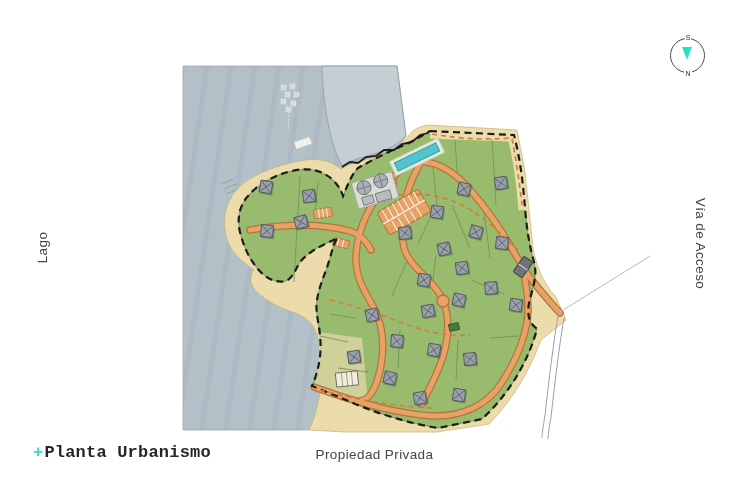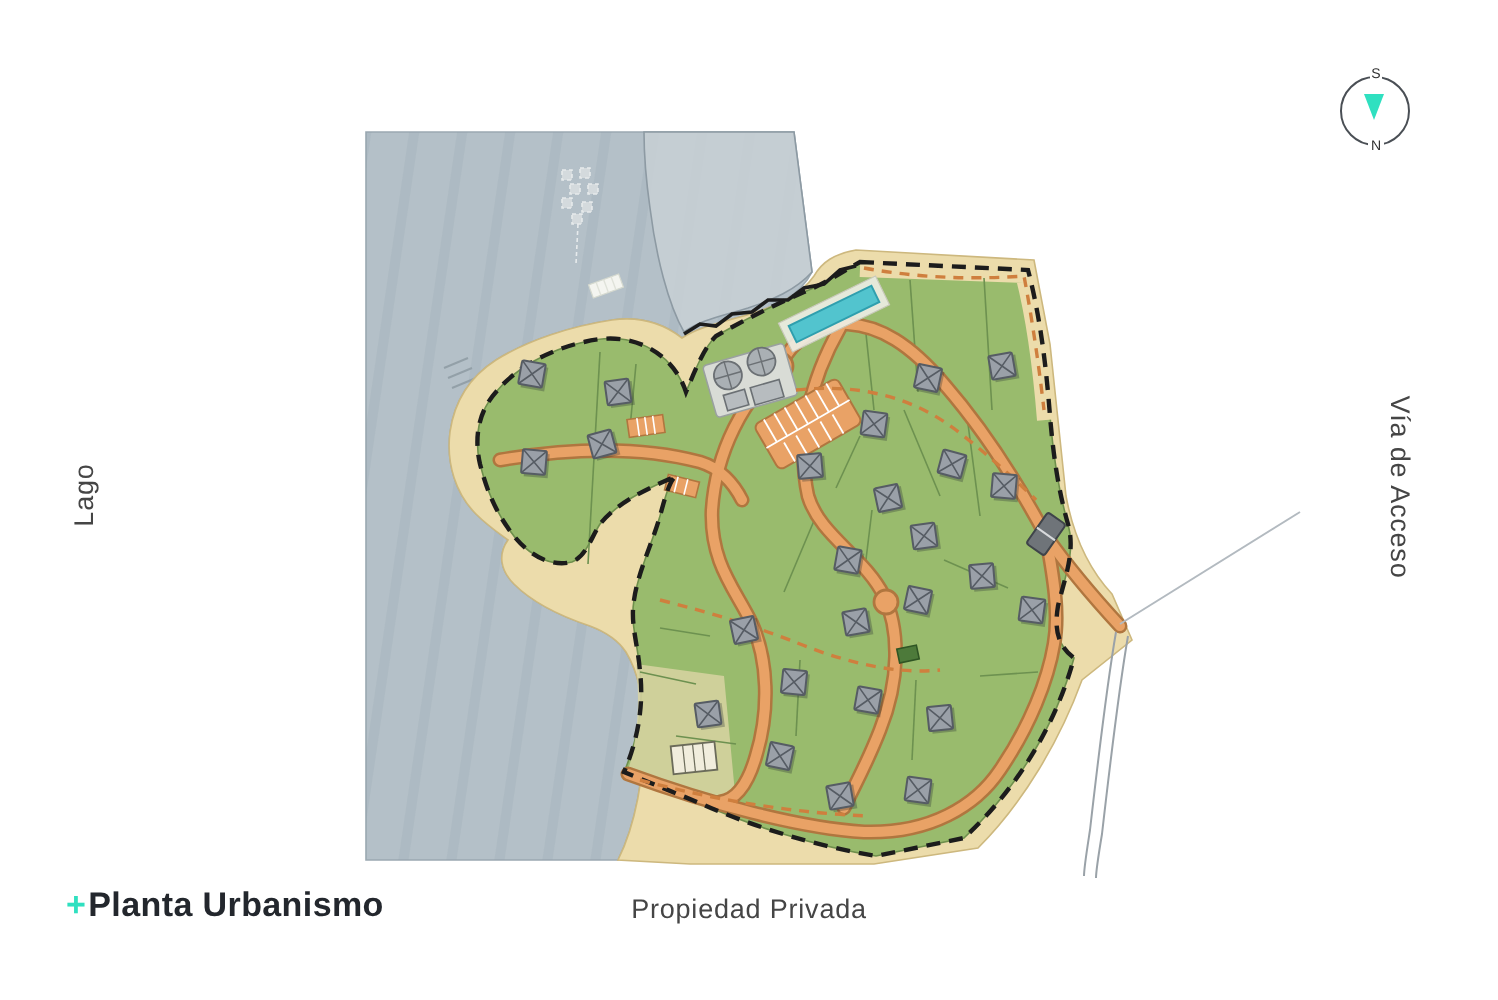--- a/index.html
+++ b/index.html
@@ -6,21 +6,21 @@
   .stage{
     position:relative;width:749px;height:500px;background:#ffffff;overflow:hidden;
     font-family:"Liberation Sans", sans-serif;color:#3c3c3c;
   }
   .map-svg{position:absolute;left:0;top:0;width:749px;height:500px;}
   .lbl{position:absolute;font-size:13.5px;letter-spacing:.4px;color:#454545;white-space:nowrap;}
   .lbl-top{top:38px;left:0;width:749px;text-align:center;}
   .lbl-bottom{top:447px;left:0;width:749px;text-align:center;}
   .lbl-left{left:-18px;top:240px;width:120px;text-align:center;transform:rotate(-90deg);transform-origin:center;}
   .lbl-right{left:640px;top:236px;width:120px;text-align:center;transform:rotate(90deg);transform-origin:center;}
-  .logo{position:absolute;left:33px;top:443px;font-size:17px;font-weight:700;color:#23272d;letter-spacing:.2px;}
+  .logo{position:absolute;left:33px;top:443px;font-size:17px;font-weight:700;color:#23272d;letter-spacing:.2px;font-family:Liberation Mono, monospace;}
   .logo .plus{color:#2fe0c0;margin-right:1px;font-weight:700;}
   .compass{position:absolute;left:668px;top:34px;width:40px;height:42px;}
   .compass-circle{position:absolute;left:2px;top:4px;width:33px;height:33px;border:1.4px solid #4a4f55;border-radius:50%;background:#fff;}
   .compass-letter{position:absolute;left:0;width:40px;text-align:center;font-size:7px;color:#2e2e2e;line-height:7px;}
   .compass-letter span{background:#fff;padding:0 1px;}
   .compass-s{top:0;}
   .compass-n{top:36px;}
   .compass-arrow{position:absolute;left:14px;top:13px;width:0;height:0;
     border-left:5px solid transparent;border-right:5px solid transparent;border-top:13px solid #3fe0c0;}
 </style>

